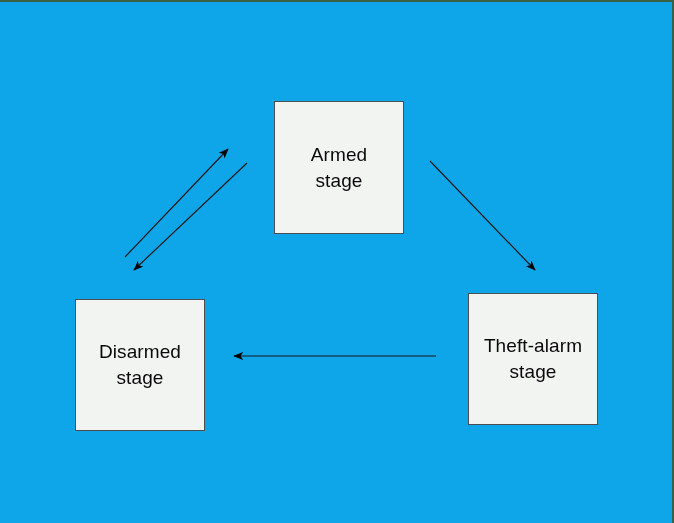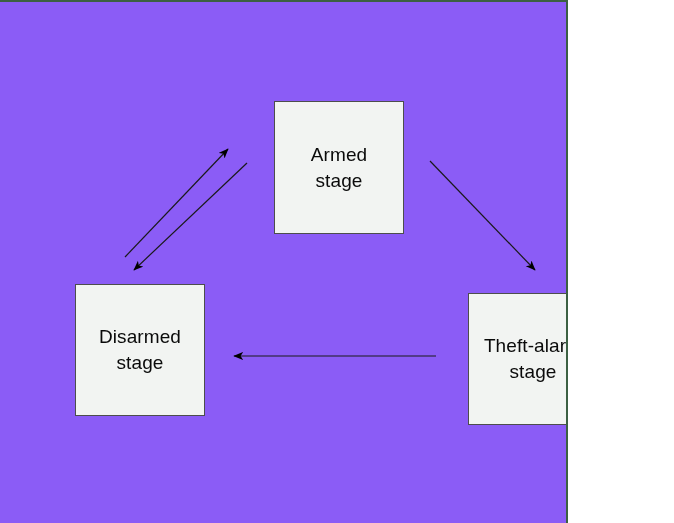--- a/index.html
+++ b/index.html
@@ -2,23 +2,23 @@
 <html><head>
 <meta charset="utf-8">
 <style>
   html, body {
     margin: 0;
     padding: 0;
     background: #ffffff;
   }
   #page {
     position: relative;
-    width: 568px;
+    width: 674px;
     height: 523px;
-    background: #8b5cf6;
+    background: #0ea5e9;
     border-top: 2px solid #3c6043;
     border-right: 2px solid #3c6043;
     box-sizing: border-box;
     overflow: hidden;
     font-family: "Liberation Sans", sans-serif;
   }
   #diagram-svg {
     position: absolute;
     left: 0;
     top: 0;
@@ -44,21 +44,21 @@
     white-space: pre-line;
   }
   #box-armed {
     left: 274px;
     top: 99px;
     width: 130px;
     height: 133px;
   }
   #box-disarmed {
     left: 75px;
-    top: 282px;
+    top: 297px;
     width: 130px;
     height: 132px;
   }
   #box-theft-alarm {
     left: 468px;
     top: 291px;
     width: 130px;
     height: 132px;
   }
 </style>

